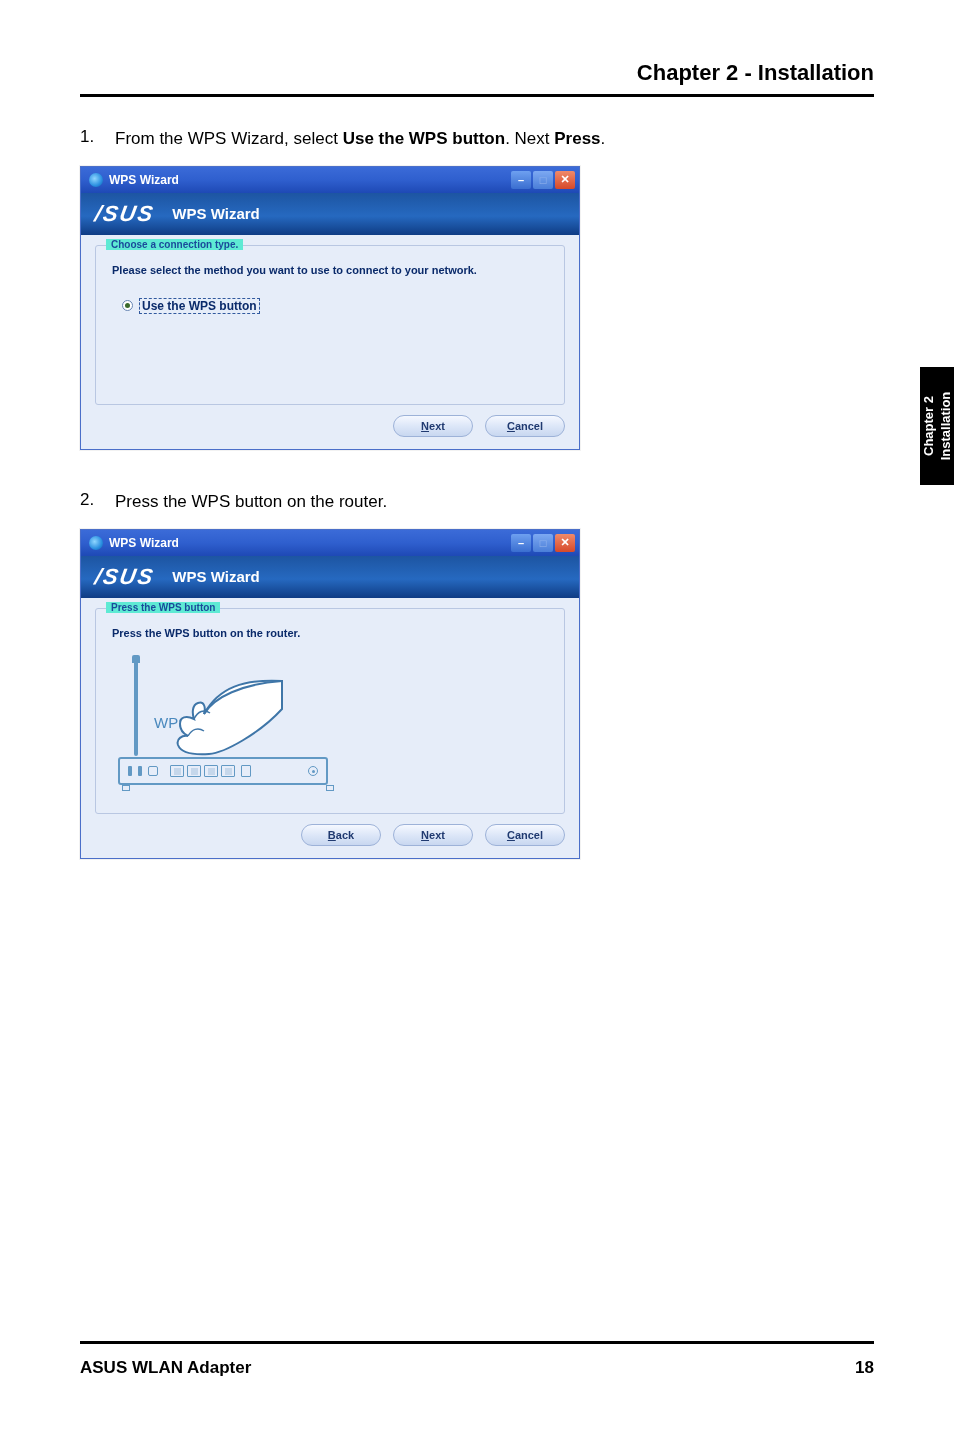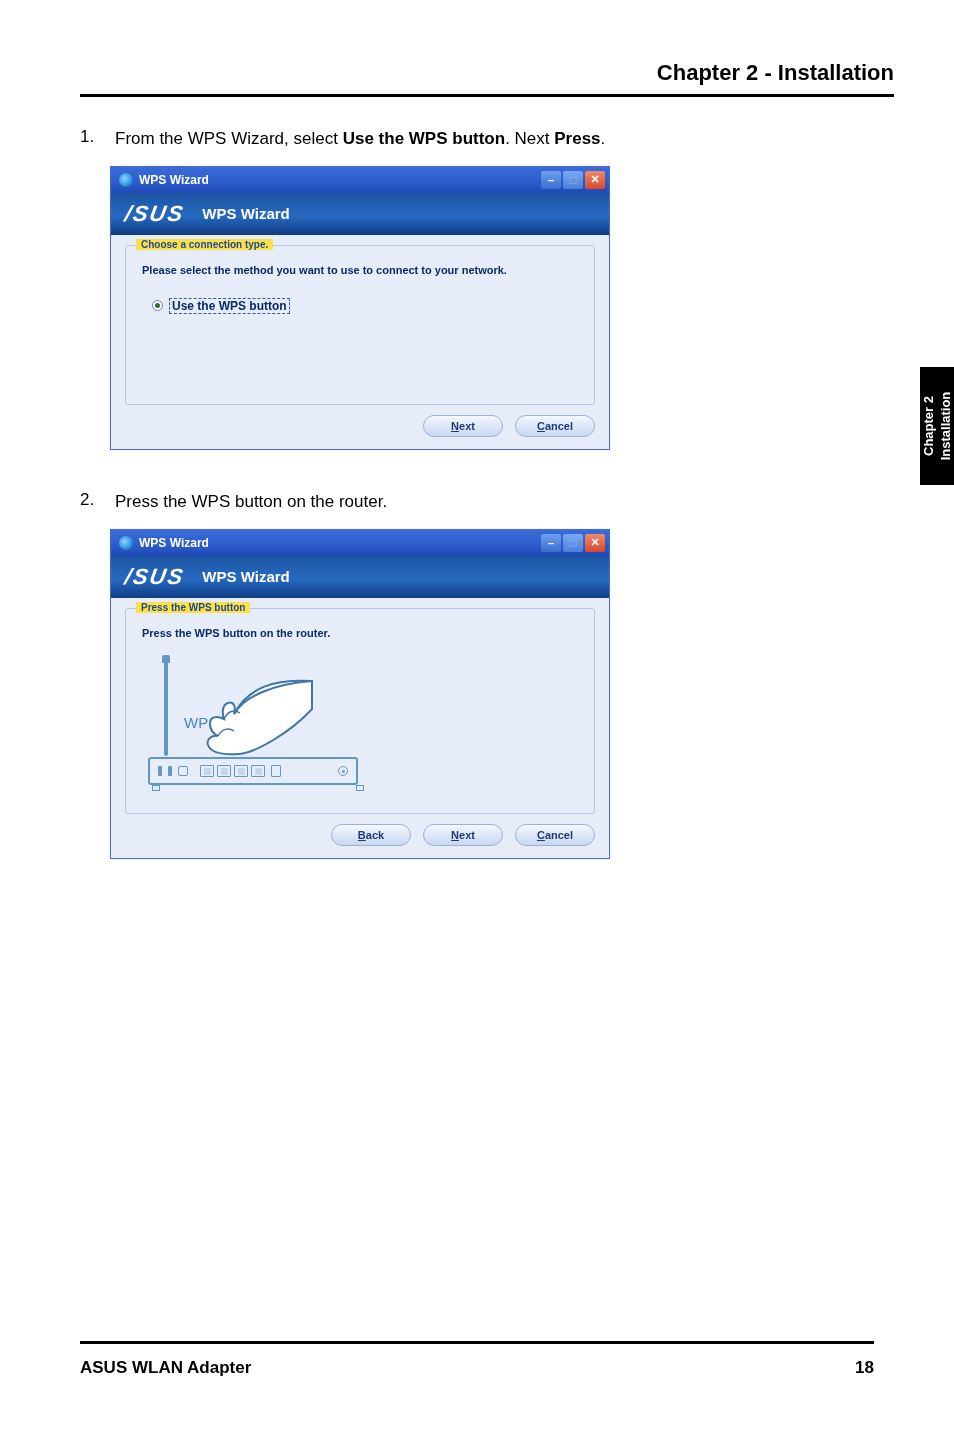--- a/index.html
+++ b/index.html
@@ -5,21 +5,21 @@
   * { margin: 0; padding: 0; box-sizing: border-box; }
   body {
     width: 954px;
     height: 1438px;
     background: #fff;
     font-family: Arial, Helvetica, sans-serif;
     position: relative;
     color: #000;
   }
   .page {
-    padding: 60px 60px 0 80px;
+    padding: 60px 80px 0 80px;
   }
   .chapter-header {
     text-align: right;
     font-size: 22px;
     font-weight: bold;
     padding-bottom: 8px;
     border-bottom: 3px solid #000;
     margin-bottom: 30px;
   }
   .section-title {
@@ -73,21 +73,21 @@
     padding-top: 14px;
     display: flex;
     justify-content: space-between;
     align-items: center;
     font-size: 17px;
   }
   .footer-center { font-weight: bold; position:absolute; left:0; right:0; }
   .footer-right { font-weight: bold; margin-left:auto; position:relative; z-index:1;}
 
   
-  .wizard-wrap { margin-left: 30px; margin-bottom: 40px; }
+  .wizard-wrap { margin-bottom: 40px; }
   .wizard-window {
     width: 500px;
     border: 1px solid #4b6fc9;
     box-shadow: 0 0 0 1px rgba(0,0,0,.05);
   }
   .titlebar {
     height: 26px;
     background: linear-gradient(to bottom, #3b6bd8 0%, #2f5fce 50%, #1e49b5 100%);
     color: #fff;
     display: flex;
@@ -139,21 +139,21 @@
     border: 1px solid #b9c7e2;
     border-radius: 3px;
     padding: 10px 16px 22px 16px;
     background: #e6edf9;
     position: relative;
     min-height: 160px;
   }
   .group-legend {
     position: absolute;
     top: -7px; left: 10px;
-    background: #fde047;
+    background: #5eead4;
     padding: 0 5px;
     font-size: 10px;
     font-weight: bold;
     color: #1a4a9a;
   }
   .group-instruction {
     font-size: 11px;
     font-weight: bold;
     color: #0a2a6a;
     margin: 8px 0 22px 0;

